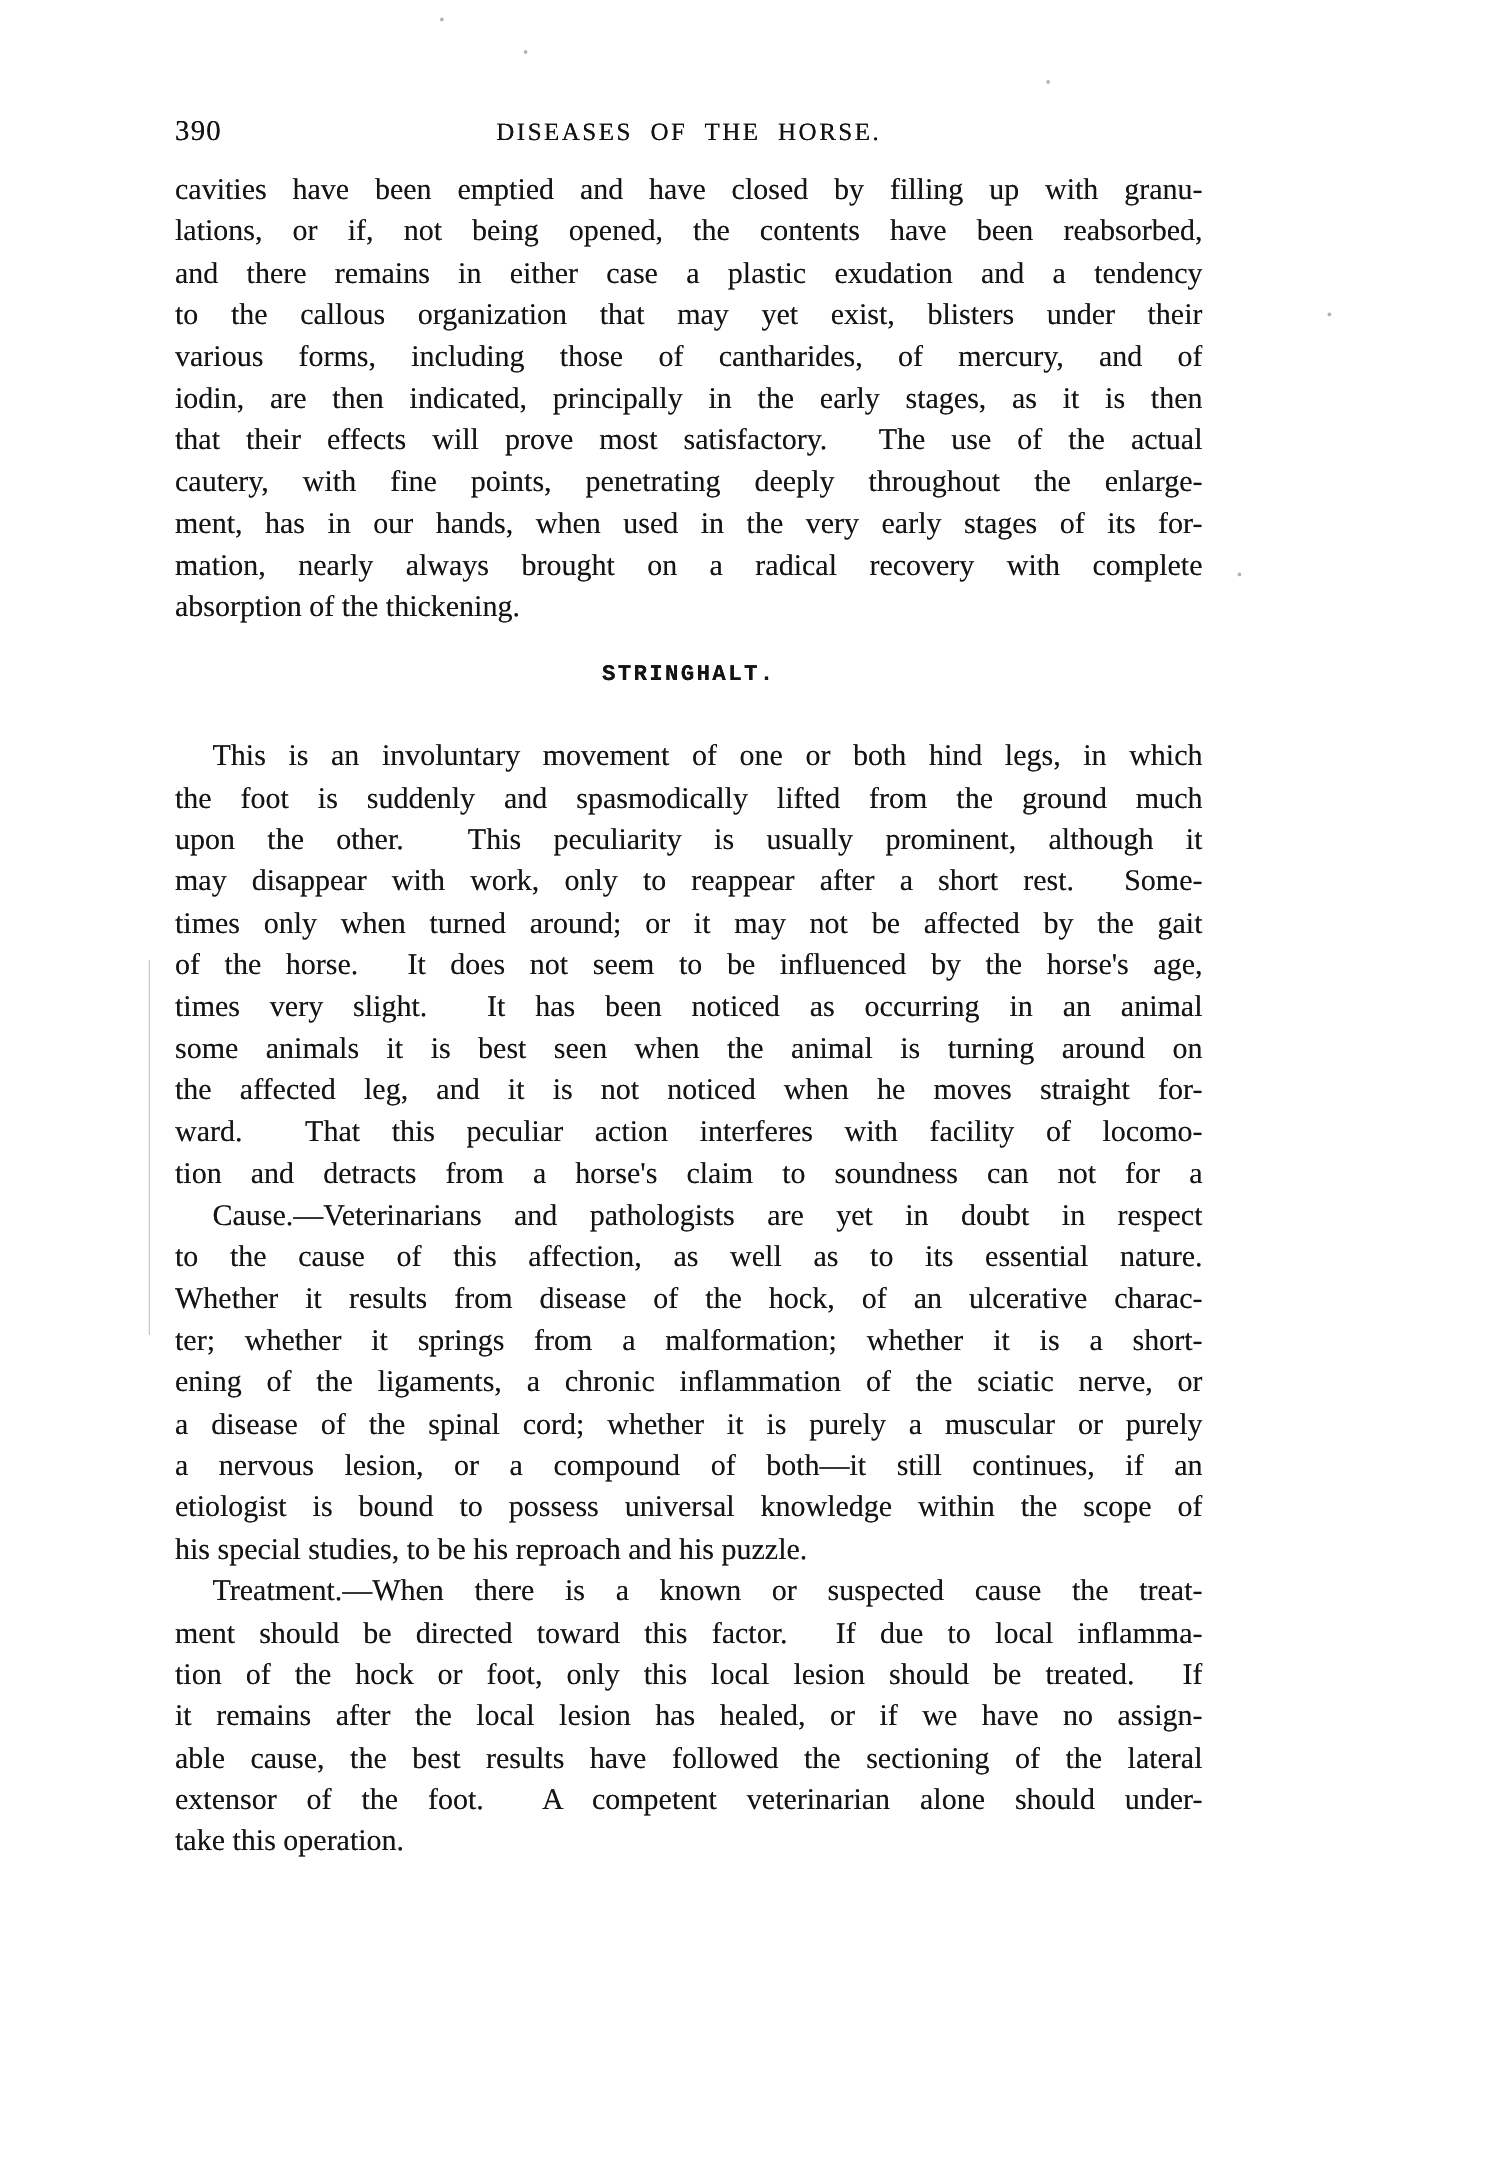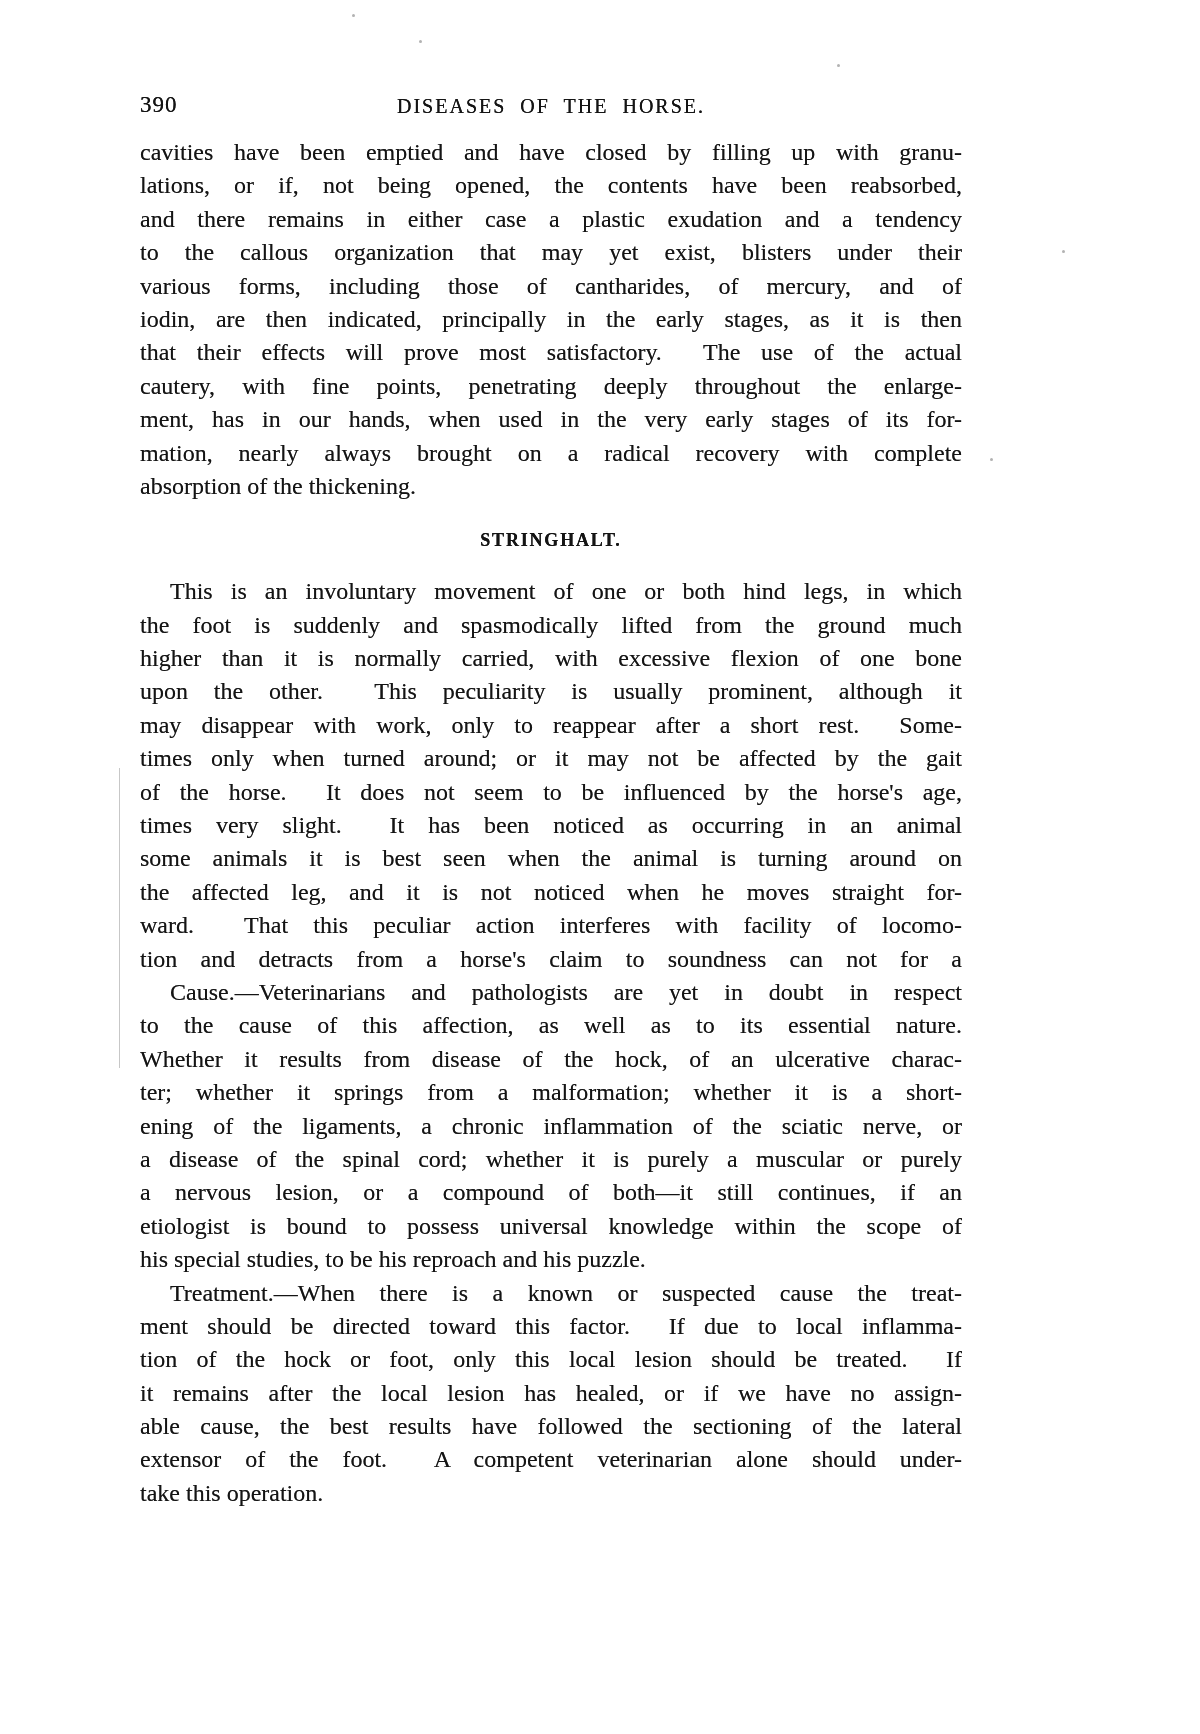--- a/index.html
+++ b/index.html
@@ -43,22 +43,23 @@
     text-shadow: 0 0 0.4px rgba(0,0,0,0.55);
   }
   .tline.lastline { text-align-last: left; }
   .tline.indent { text-indent: 30px; }
   .heading {
     text-align: center;
     font-weight: bold;
     font-size: 18px;
     letter-spacing: 1.8px;
     line-height: 26px;
-    margin: 24px 0 22px 0;
+    margin: 24px 0 36px 0;
     text-shadow: 0 0 0.4px currentColor;
+    font-family: Liberation Mono, monospace;
   }
   .lead-italic { }
   .speck {
     position: absolute; background: #555; opacity: 0.45;
     width: 3px; height: 3px; border-radius: 50%;
   }
   .fold-line {
     position: absolute;
     left: 119px; top: 768px;
     width: 1px; height: 300px;
@@ -87,21 +88,20 @@
           <div class="tline">that their effects will prove most satisfactory.  The use of the actual</div>
           <div class="tline">cautery, with fine points, penetrating deeply throughout the enlarge-</div>
           <div class="tline">ment, has in our hands, when used in the very early stages of its for-</div>
           <div class="tline">mation, nearly always brought on a radical recovery with complete</div>
           <div class="tline lastline">absorption of the thickening.</div>
         </div>
         <div class="heading">STRINGHALT.</div>
         <div class="para">
           <div class="tline indent">This is an involuntary movement of one or both hind legs, in which</div>
           <div class="tline">the foot is suddenly and spasmodically lifted from the ground much</div>
-          <div class="tline">higher than it is normally carried, with excessive flexion of one bone</div>
           <div class="tline">upon the other.  This peculiarity is usually prominent, although it</div>
           <div class="tline">may disappear with work, only to reappear after a short rest.  Some-</div>
           <div class="tline">times only when turned around; or it may not be affected by the gait</div>
           <div class="tline">of the horse.  It does not seem to be influenced by the horse's age,</div>
           <div class="tline">times very slight.  It has been noticed as occurring in an animal</div>
           <div class="tline">some animals it is best seen when the animal is turning around on</div>
           <div class="tline">the affected leg, and it is not noticed when he moves straight for-</div>
           <div class="tline">ward.  That this peculiar action interferes with facility of locomo-</div>
           <div class="tline">tion and detracts from a horse's claim to soundness can not for a</div>
         </div>

